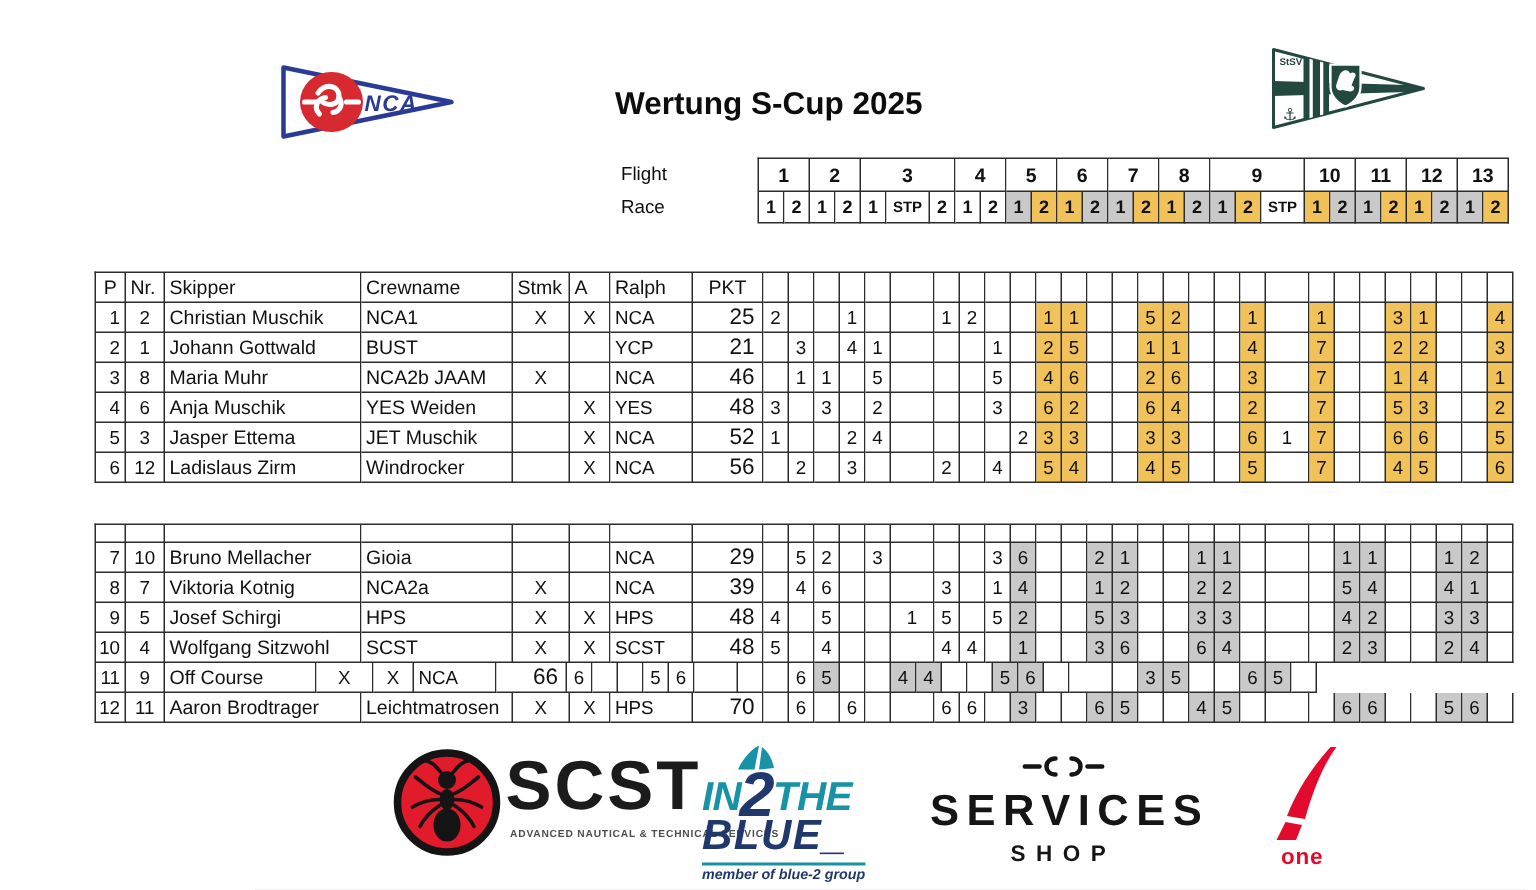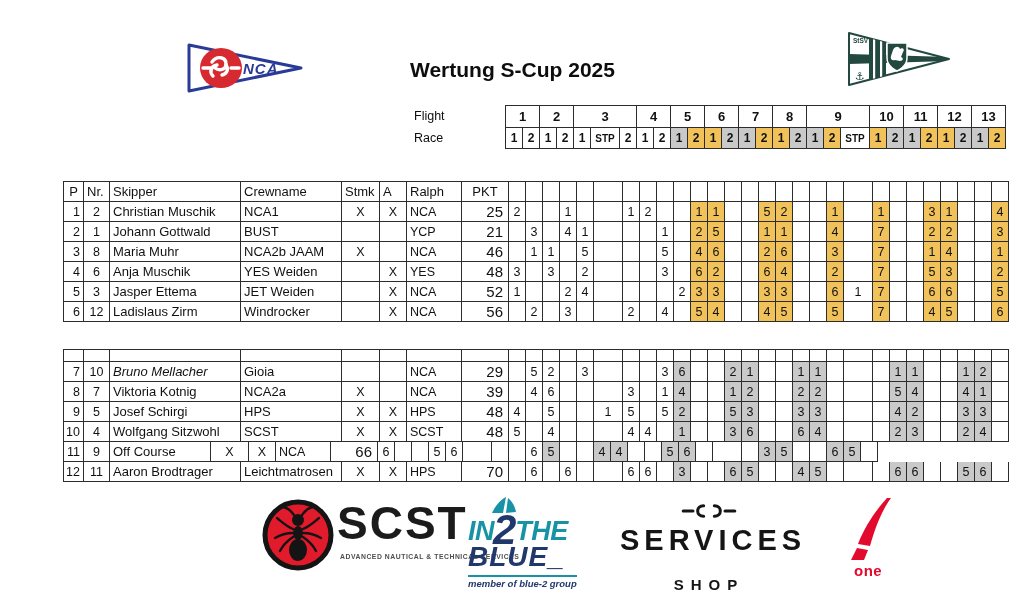--- a/index.html
+++ b/index.html
@@ -32,21 +32,21 @@
   .inblue{left:468px;top:505px;font-style:italic;line-height:1;}
   .inblue .l1{font-size:27px;font-weight:900;color:#1793a5;letter-spacing:-0.5px;}
   .inblue .two{display:inline-block;position:relative;font-size:42px;font-weight:800;color:#20386b;
                top:4px;margin:0 -1px;}
   .inblue .sails{position:absolute;left:-3px;top:-13px;}
   .inblue .l2{font-size:28px;font-weight:800;color:#20386b;letter-spacing:1px;margin-top:-4px;}
   .inblue .l3{font-size:9.5px;font-weight:600;color:#20386b;margin-top:4px;border-top:2px solid #1793a5;
               padding-top:2px;display:inline-block;}
   .offgrid{left:620px;top:503px;width:178px;text-align:center;color:#151515;}
   .offgrid .og1{font-size:29px;font-weight:800;letter-spacing:5px;margin-top:1px;}
-  .offgrid .og2{font-size:15px;font-weight:700;letter-spacing:7px;margin-top:19px;}
+  .offgrid .og2{font-size:15px;font-weight:700;letter-spacing:7px;margin-top:3px;}
   .one{left:838px;top:496px;}
 </style>
 </head>
 <body>
 
 <div class="page">
 
   <svg class="abs" style="left:186px;top:40px;" width="122" height="56" viewBox="0 0 122 56">
     <polygon points="3,5 115,28 3,51" fill="#ffffff" stroke="#2a3b96" stroke-width="3" stroke-linejoin="round"></polygon>
     <ellipse cx="35" cy="28" rx="21" ry="20" fill="#d62a30"></ellipse>
@@ -320,21 +320,21 @@
         <div class="cell ac" style="width: 17px; height: 20px; background: rgb(242, 194, 90);">5</div>
         <div class="cell ac" style="width: 17px; height: 20px; background: rgb(242, 194, 90);">3</div>
         <div class="cell ac" style="width: 17px; height: 20px;"></div>
         <div class="cell ac" style="width: 17px; height: 20px;"></div>
         <div class="cell ac" style="width: 17px; height: 20px; background: rgb(242, 194, 90);">2</div>
       </div>
       <div class="grow">
         <div class="cell ar" style="width: 20px; height: 20px;">5</div>
         <div class="cell ac" style="width: 26px; height: 20px;">3</div>
         <div class="cell al namecell" style="width: 131px; height: 20px;">Jasper Ettema</div>
-        <div class="cell al namecell" style="width: 101px; height: 20px;">JET Weiden</div>
+        <div class="cell al namecell" style="width: 101px; height: 20px;">JET Muschik</div>
         <div class="cell ac" style="width: 38px; height: 20px;"></div>
         <div class="cell ac" style="width: 27px; height: 20px;">X</div>
         <div class="cell al" style="width: 55px; height: 20px;">NCA</div>
         <div class="cell pkt ar" style="width: 47px; height: 20px;">52</div>
         <div class="cell ac" style="width: 17px; height: 20px;">1</div>
         <div class="cell ac" style="width: 17px; height: 20px;"></div>
         <div class="cell ac" style="width: 17px; height: 20px;"></div>
         <div class="cell ac" style="width: 17px; height: 20px;">2</div>
         <div class="cell ac" style="width: 17px; height: 20px;">4</div>
         <div class="cell ac" style="width: 29px; height: 20px;"></div>
@@ -435,21 +435,21 @@
         <div class="cell ac" style="width: 17px; height: 12px;"></div>
         <div class="cell ac" style="width: 17px; height: 12px;"></div>
         <div class="cell ac" style="width: 17px; height: 12px;"></div>
         <div class="cell ac" style="width: 17px; height: 12px;"></div>
         <div class="cell ac" style="width: 17px; height: 12px;"></div>
         <div class="cell ac" style="width: 17px; height: 12px;"></div>
       </div>
       <div class="grow">
         <div class="cell ar" style="width: 20px; height: 20px;">7</div>
         <div class="cell ac" style="width: 26px; height: 20px;">10</div>
-        <div class="cell al namecell" style="width: 131px; height: 20px; font-style: italic;">Bruno Mellacher</div>
+        <div class="cell al namecell" style="width: 131px; height: 20px;">Bruno Mellacher</div>
         <div class="cell al namecell" style="width: 101px; height: 20px;">Gioia</div>
         <div class="cell ac" style="width: 38px; height: 20px;"></div>
         <div class="cell ac" style="width: 27px; height: 20px;"></div>
         <div class="cell al" style="width: 55px; height: 20px;">NCA</div>
         <div class="cell pkt ar" style="width: 47px; height: 20px;">29</div>
         <div class="cell ac" style="width: 17px; height: 20px;"></div>
         <div class="cell ac" style="width: 17px; height: 20px;">5</div>
         <div class="cell ac" style="width: 17px; height: 20px;">2</div>
         <div class="cell ac" style="width: 17px; height: 20px;"></div>
         <div class="cell ac" style="width: 17px; height: 20px;">3</div>

